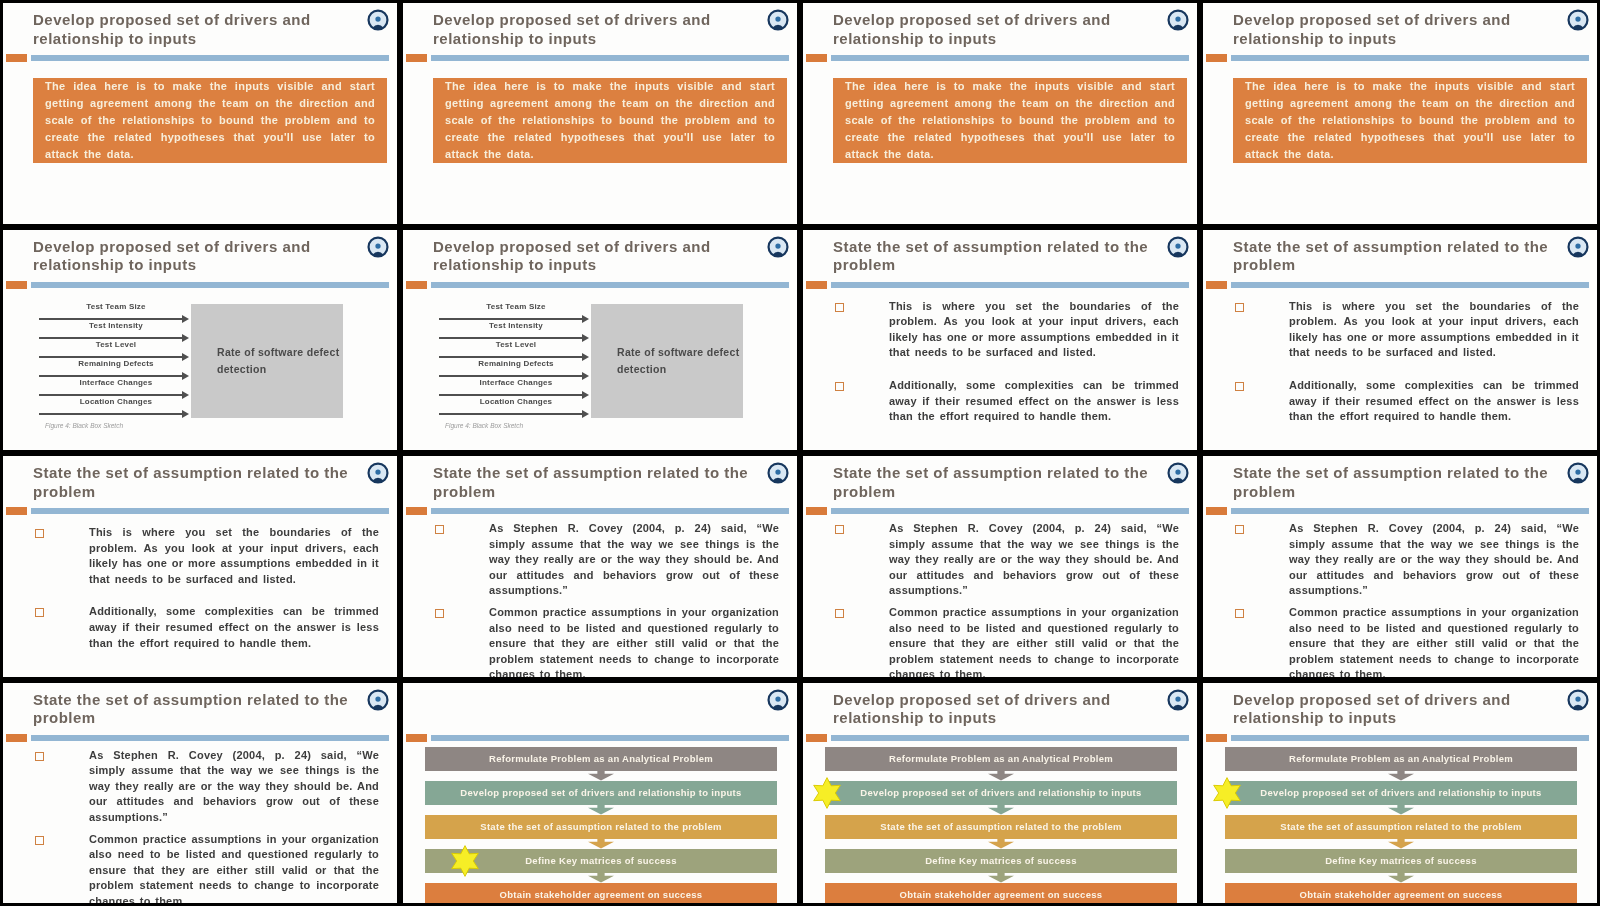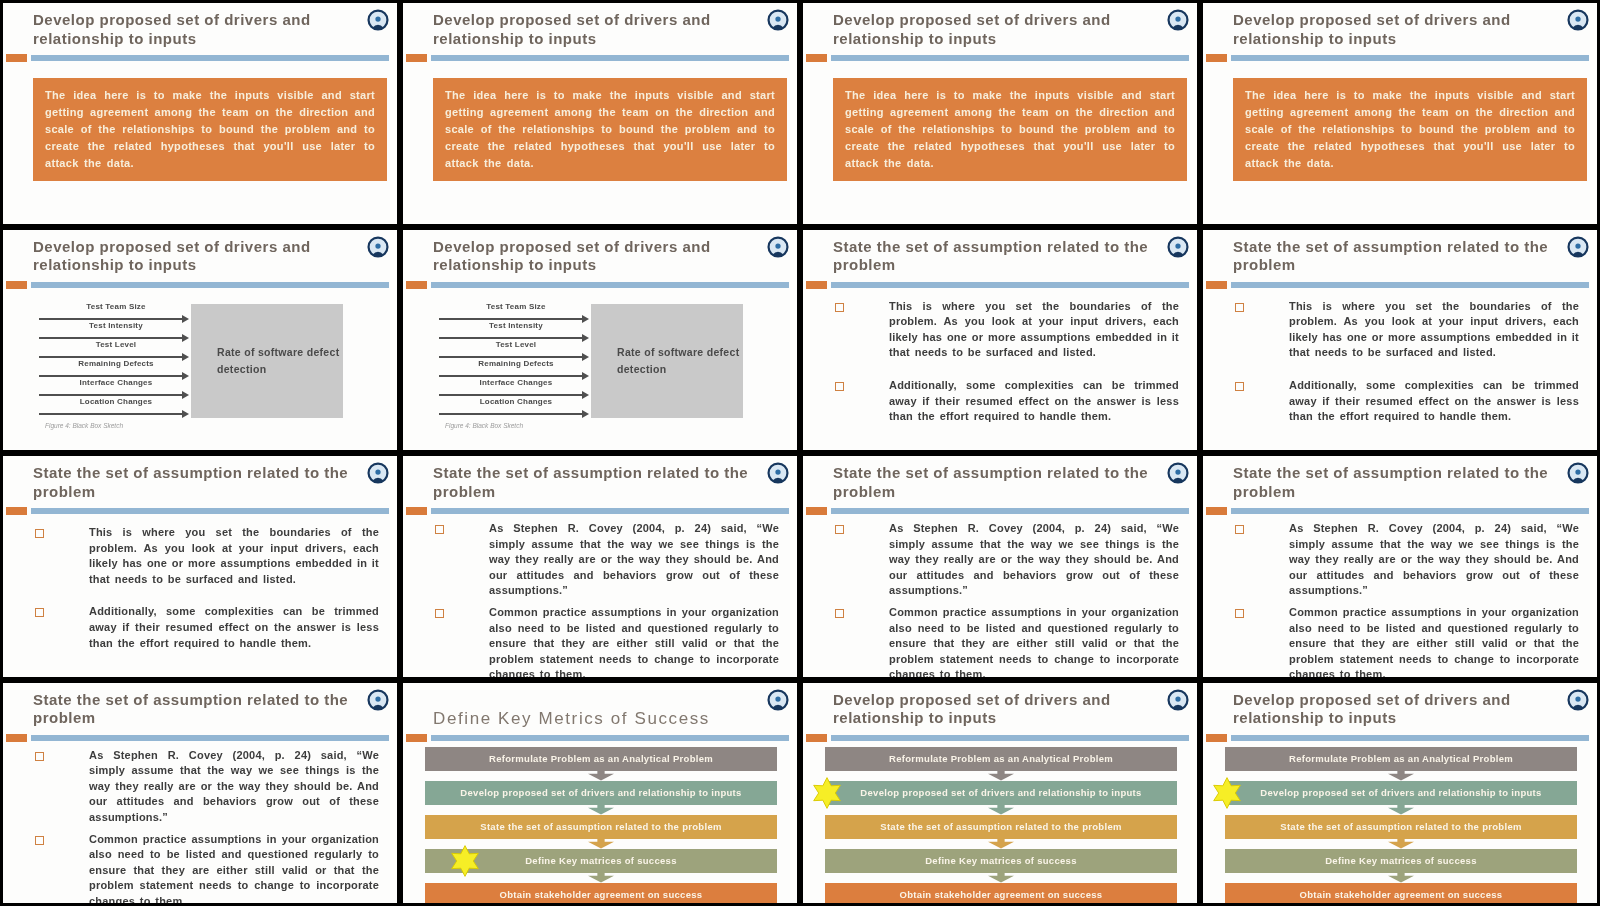--- a/index.html
+++ b/index.html
@@ -15,21 +15,21 @@
   .s-head{position:relative;padding:8px 38px 0 30px;height:40px;}
   .s-title{font-weight:700;font-size:15px;line-height:1.25;letter-spacing:.5px;color:#6f655d;}
   .s-title.light{font-weight:400;font-size:17px;letter-spacing:1.6px;color:#82786f;
     position:absolute;bottom:1px;left:30px;white-space:nowrap;}
   .logo{position:absolute;top:6px;right:8px;width:22px;height:22px;}
   .s-rule{display:flex;align-items:center;margin-top:3px;}
   .rule-orange{width:21px;height:8px;margin-left:3px;background:#d97b3b;}
   .rule-blue{flex:1;height:6px;margin:0 8px 0 4px;background:#93b6d3;}
 
   
-  .obox{margin:16px 10px 0 30px;padding:9px 12px;background:#dc8040;}
+  .obox{margin:16px 10px 0 30px;padding:0 12px;background:#dc8040;}
   .obox p{margin:0;font-size:11px;font-weight:700;line-height:1.55;letter-spacing:.3px;
     word-spacing:2px;color:#f7eedb;text-align:justify;}
 
   
   .paras{margin:10px 18px 0 32px;}
   .paras.covey{margin-top:6px;}
   .para{display:flex;margin-bottom:17px;gap:36px;}
   .paras.covey .para{margin-bottom:6px;}
   .bullet-sq{flex:0 0 7px;width:7px;height:7px;border:1.5px solid #cf8142;margin:4px 9px 0 0;}
   .btxt{margin:0;font-size:11px;font-weight:700;line-height:1.42;letter-spacing:.2px;
@@ -401,21 +401,20 @@
       </div>
       <div class="para">
         <span class="bullet-sq"></span>
         <p class="btxt">Common practice assumptions in your organization also need to be listed and questioned regularly to ensure that they are either still valid or that the problem statement needs to change to incorporate changes to them.</p>
       </div>
     </div>
   </div>
 
   <div class="slide">
     <div class="s-head">
-      <div class="s-title light">Define Key Metrics of Success</div>
       <svg class="logo" viewBox="0 0 100 100">
         <circle cx="50" cy="50" r="43" fill="#d9e7f3" stroke="#17375e" stroke-width="10"></circle>
         <circle cx="50" cy="46" r="12" fill="#2e6da4"></circle>
         <path d="M24 86 Q50 58 76 86 A43 43 0 0 1 24 86 Z" fill="#17375e"></path>
       </svg>
     </div>
     <div class="s-rule">
       <span class="rule-orange" style="background-color: rgb(217, 123, 59);"></span>
       <span class="rule-blue" style="background-color: rgb(147, 182, 211);"></span>
     </div>

